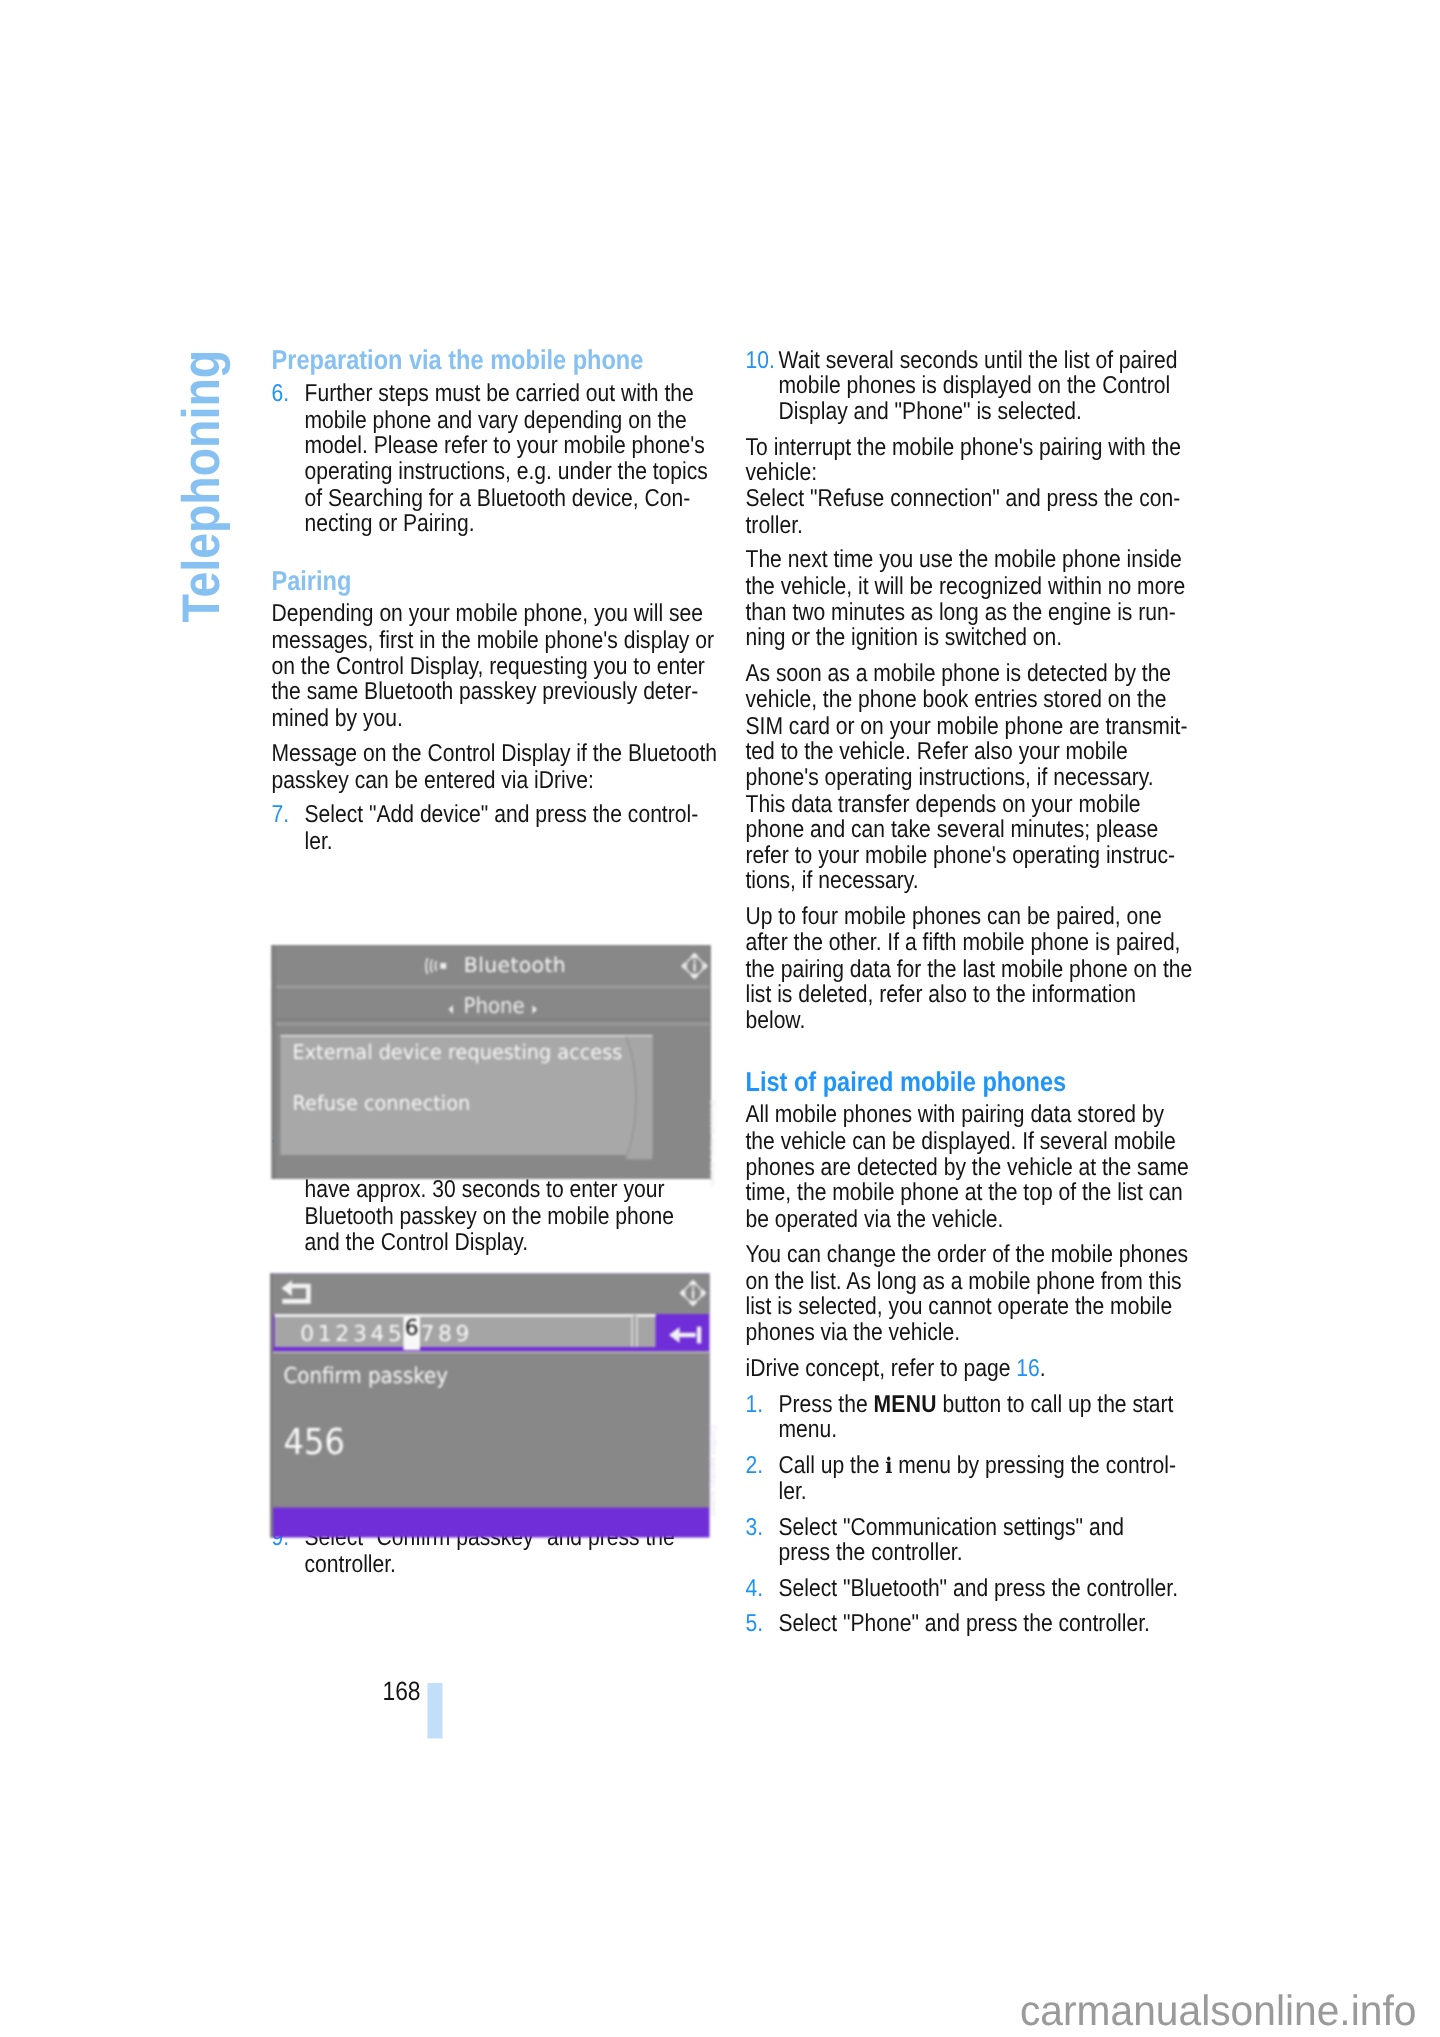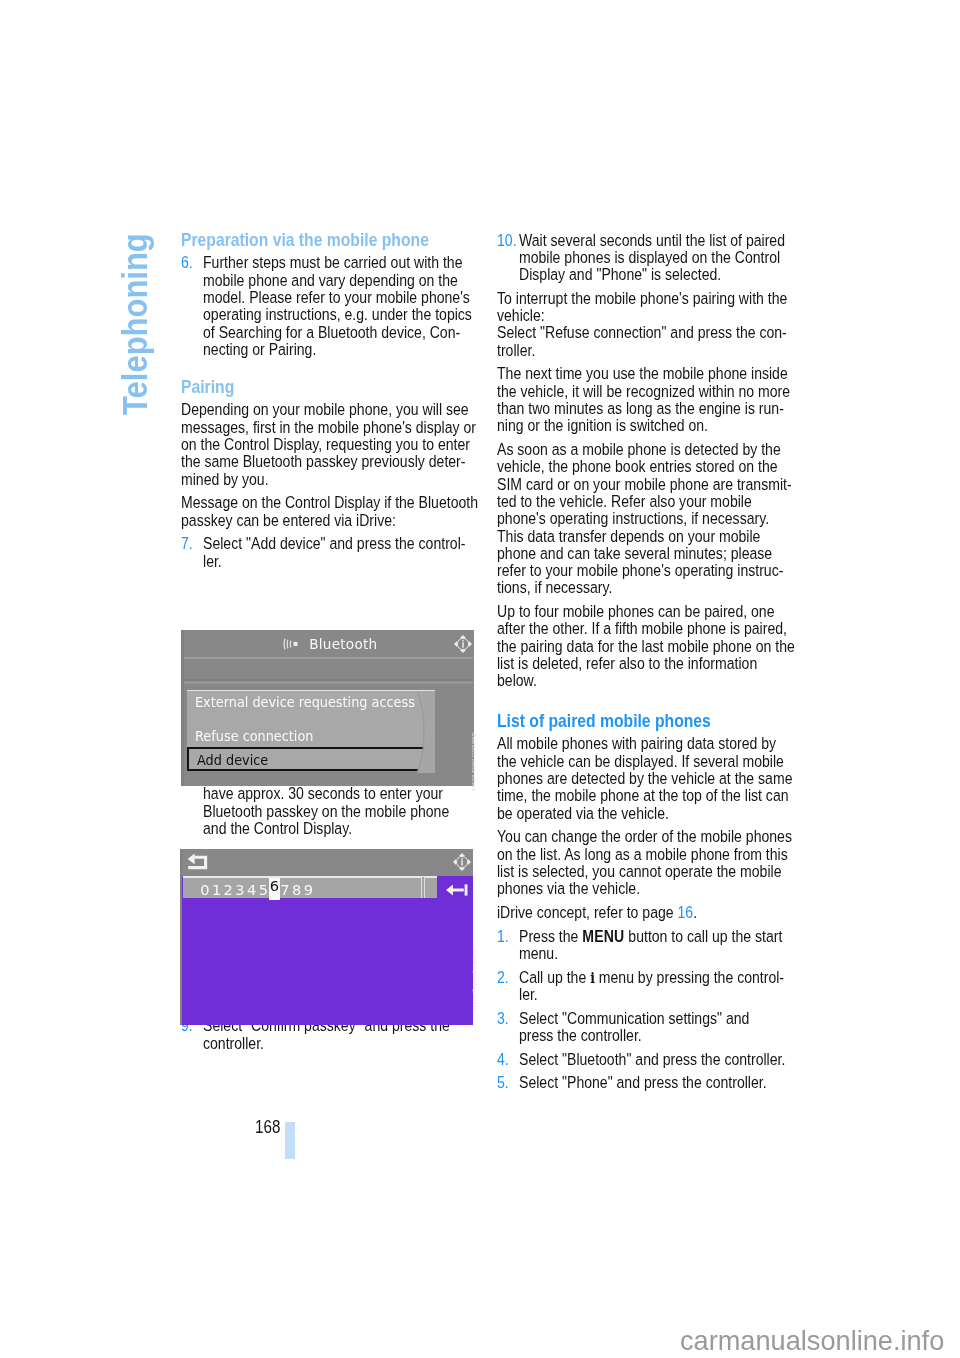--- a/index.html
+++ b/index.html
@@ -239,28 +239,30 @@
           <path d="M10 1.0 L13.1 4.0 L6.9 4.0 Z" fill="#ededed"></path>
           <path d="M10 19.0 L13.1 16.0 L6.9 16.0 Z" fill="#ededed"></path>
           <path d="M1.0 10 L4.0 6.9 L4.0 13.1 Z" fill="#ededed"></path>
           <path d="M19.0 10 L16.0 6.9 L16.0 13.1 Z" fill="#ededed"></path>
           <rect x="9.3" y="5.9" width="1.5" height="1.5" fill="#ededed"></rect>
           <rect x="9.3" y="8.1" width="1.5" height="5.6" fill="#ededed"></rect>
         </svg>
       </span>
     </div>
     <div class="f1-div1" data-name="divider"></div>
+    <div class="f1-crumbbar" data-name="breadcrumb-bar">
+      <span class="f1-arrowL" data-name="chevron-left-icon"></span>
+      <span class="f1-crumb" data-name="breadcrumb-label">Phone</span>
+      <span class="f1-arrowR" data-name="chevron-right-icon"></span>
+    </div>
     <div class="f1-div2" data-name="divider"></div>
     <div class="f1-div3" data-name="divider"></div>
     <div class="f1-panel" data-name="menu-popup-panel">
       <div class="f1-item f1-item1" data-name="menu-item-external-device">External device requesting access</div>
       <div class="f1-item f1-item2" data-name="menu-item-refuse-connection">Refuse connection</div>
-      <div class="f1-sel" data-name="menu-item-add-device">
-        <span data-name="menu-item-add-device-label">Add device</span>
-      </div>
       <svg class="f1-curve" viewBox="0 0 248 82" width="248" height="82" preserveAspectRatio="none" aria-hidden="true" data-name="list-curve-decoration">
         <path d="M230 -1 C239.5 22 239.5 58 230 82" fill="none" stroke="#969696" stroke-width="1.3"></path>
         <path d="M230.6 -1 C240.1 22 240.1 58 230.6 82 L248 82 L248 -1 Z" fill="#a5a5a5" stroke="none"></path>
       </svg>
     </div>
     <div class="figcap f1-cap" data-name="figure-caption">Bluetooth menu screen</div>
   </div>
 
   <div class="fig fig2" data-name="figure-confirm-passkey">
     <div class="f2-titlebar" data-name="screen-title-bar">
@@ -286,20 +288,24 @@
       <span class="f2-digits" id="f2digits" data-name="digit-list"><span data-name="digit-0">0</span><span data-name="digit-1">1</span><span data-name="digit-2">2</span><span data-name="digit-3">3</span><span data-name="digit-4">4</span><span data-name="digit-5">5</span><span data-name="digit-6" class="sel">6</span><span data-name="digit-7">7</span><span data-name="digit-8">8</span><span data-name="digit-9">9</span></span>
     </div>
     <div class="f2-sep" data-name="digit-bar-separator"></div>
     <div class="f2-bs" data-name="backspace-key">
       <svg viewBox="0 0 26 14" width="26" height="14" aria-hidden="true">
         <path d="M2.0 7.0 L9.0 1.6 L9.0 12.4 Z" fill="#f2f2f2"></path>
         <rect x="8.2" y="5.5" width="11.6" height="3.0" fill="#f2f2f2"></rect>
         <rect x="20.6" y="1.4" width="2.9" height="11.2" fill="#f2f2f2"></rect>
       </svg>
     </div>
+    <div class="f2-body" data-name="screen-body">
+      <div class="f2-label" data-name="confirm-passkey-label">Confirm passkey</div>
+      <div class="f2-value" data-name="passkey-value">456</div>
+    </div>
     <div class="figcap f2-cap" data-name="figure-caption">Confirm passkey screen</div>
   </div>
 
   <div class="pagenum" data-name="page-number">168</div>
   <div class="pagebar" data-name="page-marker-bar"></div>
   <div class="watermark" data-name="watermark-text">carmanualsonline.info</div>
 
 </div>
 
 </body></html>

